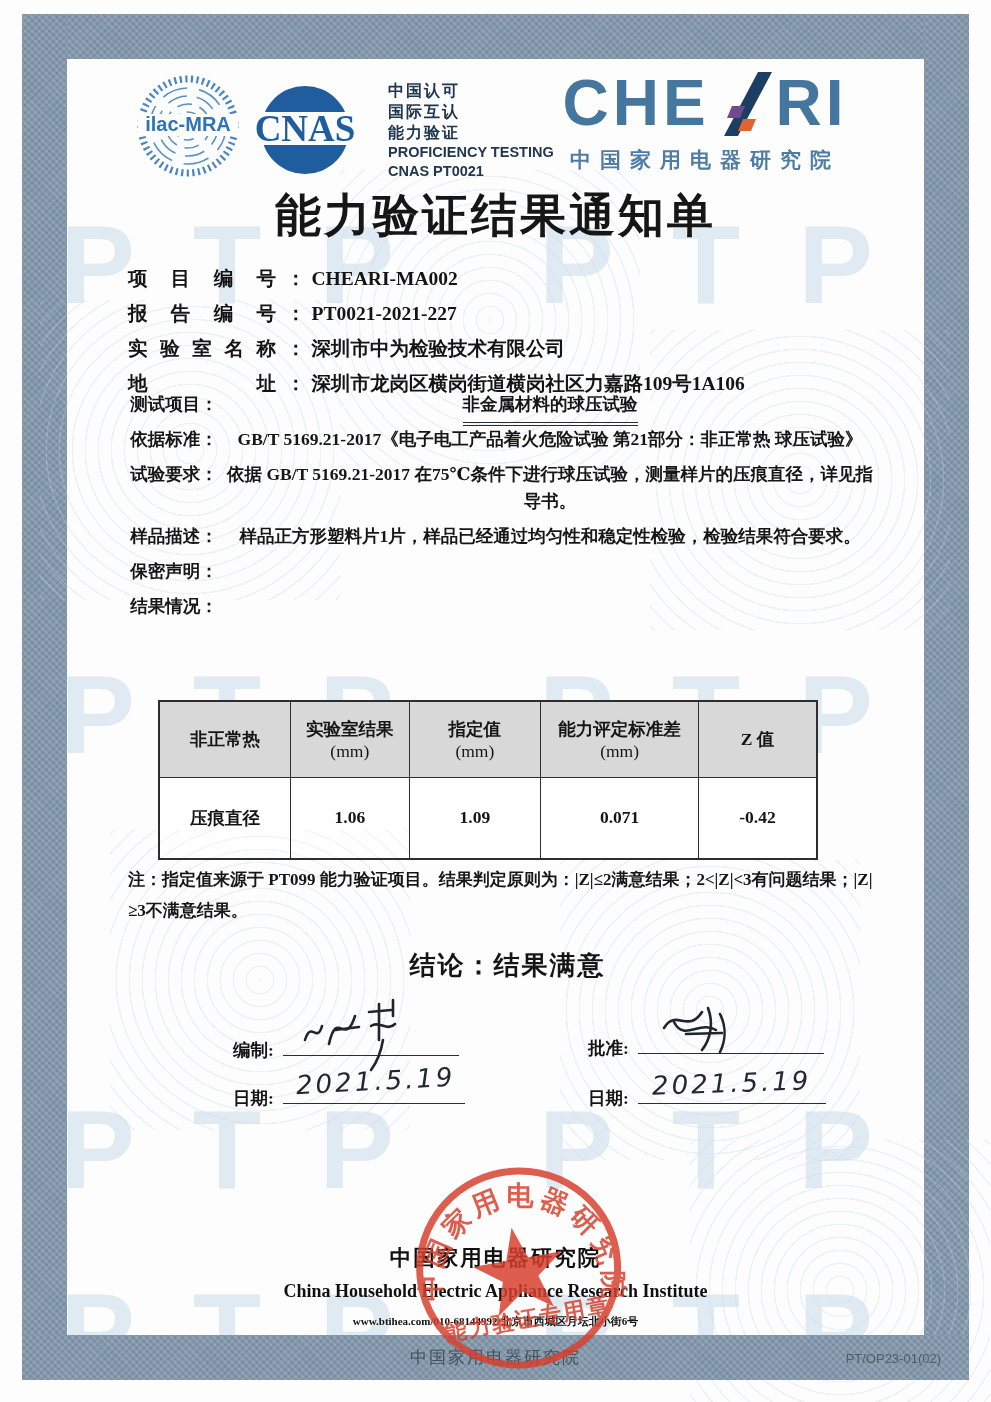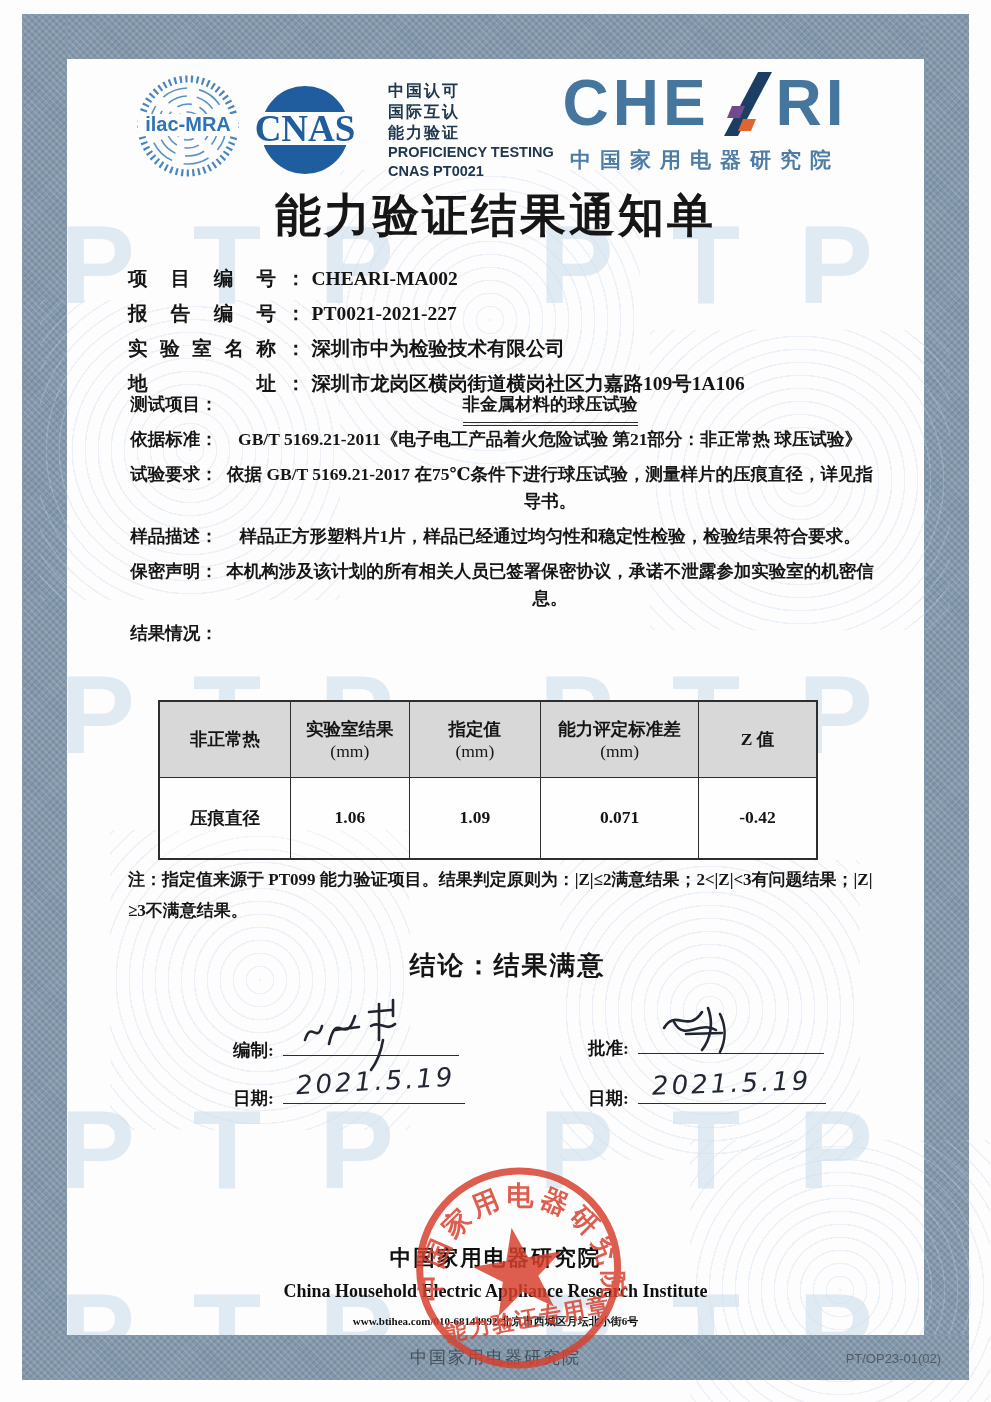--- a/index.html
+++ b/index.html
@@ -201,33 +201,32 @@
     </div>
   </div>
 
   <div class="info">
     <div class="i-row">
       <span class="i-label">测试项目：</span>
       <span class="i-value"><span class="u-dbl">非金属材料的球压试验</span></span>
     </div>
     <div class="i-row">
       <span class="i-label">依据标准：</span>
-      <span class="i-value">GB/T 5169.21-2011《电子电工产品着火危险试验 第21部分：非正常热 球压试验》</span>
+      <span class="i-value">GB/T 5169.21-2017《电子电工产品着火危险试验 第21部分：非正常热 球压试验》</span>
     </div>
     <div class="i-row">
       <span class="i-label">试验要求：</span>
       <span class="i-value">依据 GB/T 5169.21-2017 在75℃条件下进行球压试验，测量样片的压痕直径，详见指导书。</span>
     </div>
     <div class="i-row">
       <span class="i-label">样品描述：</span>
       <span class="i-value">样品正方形塑料片1片，样品已经通过均匀性和稳定性检验，检验结果符合要求。</span>
     </div>
     <div class="i-row">
       <span class="i-label">保密声明：</span>
-      <span class="i-value">本机构涉及该计划的所有相关人员已签署保密协议，承诺不泄露参加实验室的机密信息。</span>
     </div>
     <div class="i-row">
       <span class="i-label">结果情况：</span>
       <span class="i-value"></span>
     </div>
   </div>
 
   <table class="rtable">
     <colgroup>
       <col style="width:20%">

